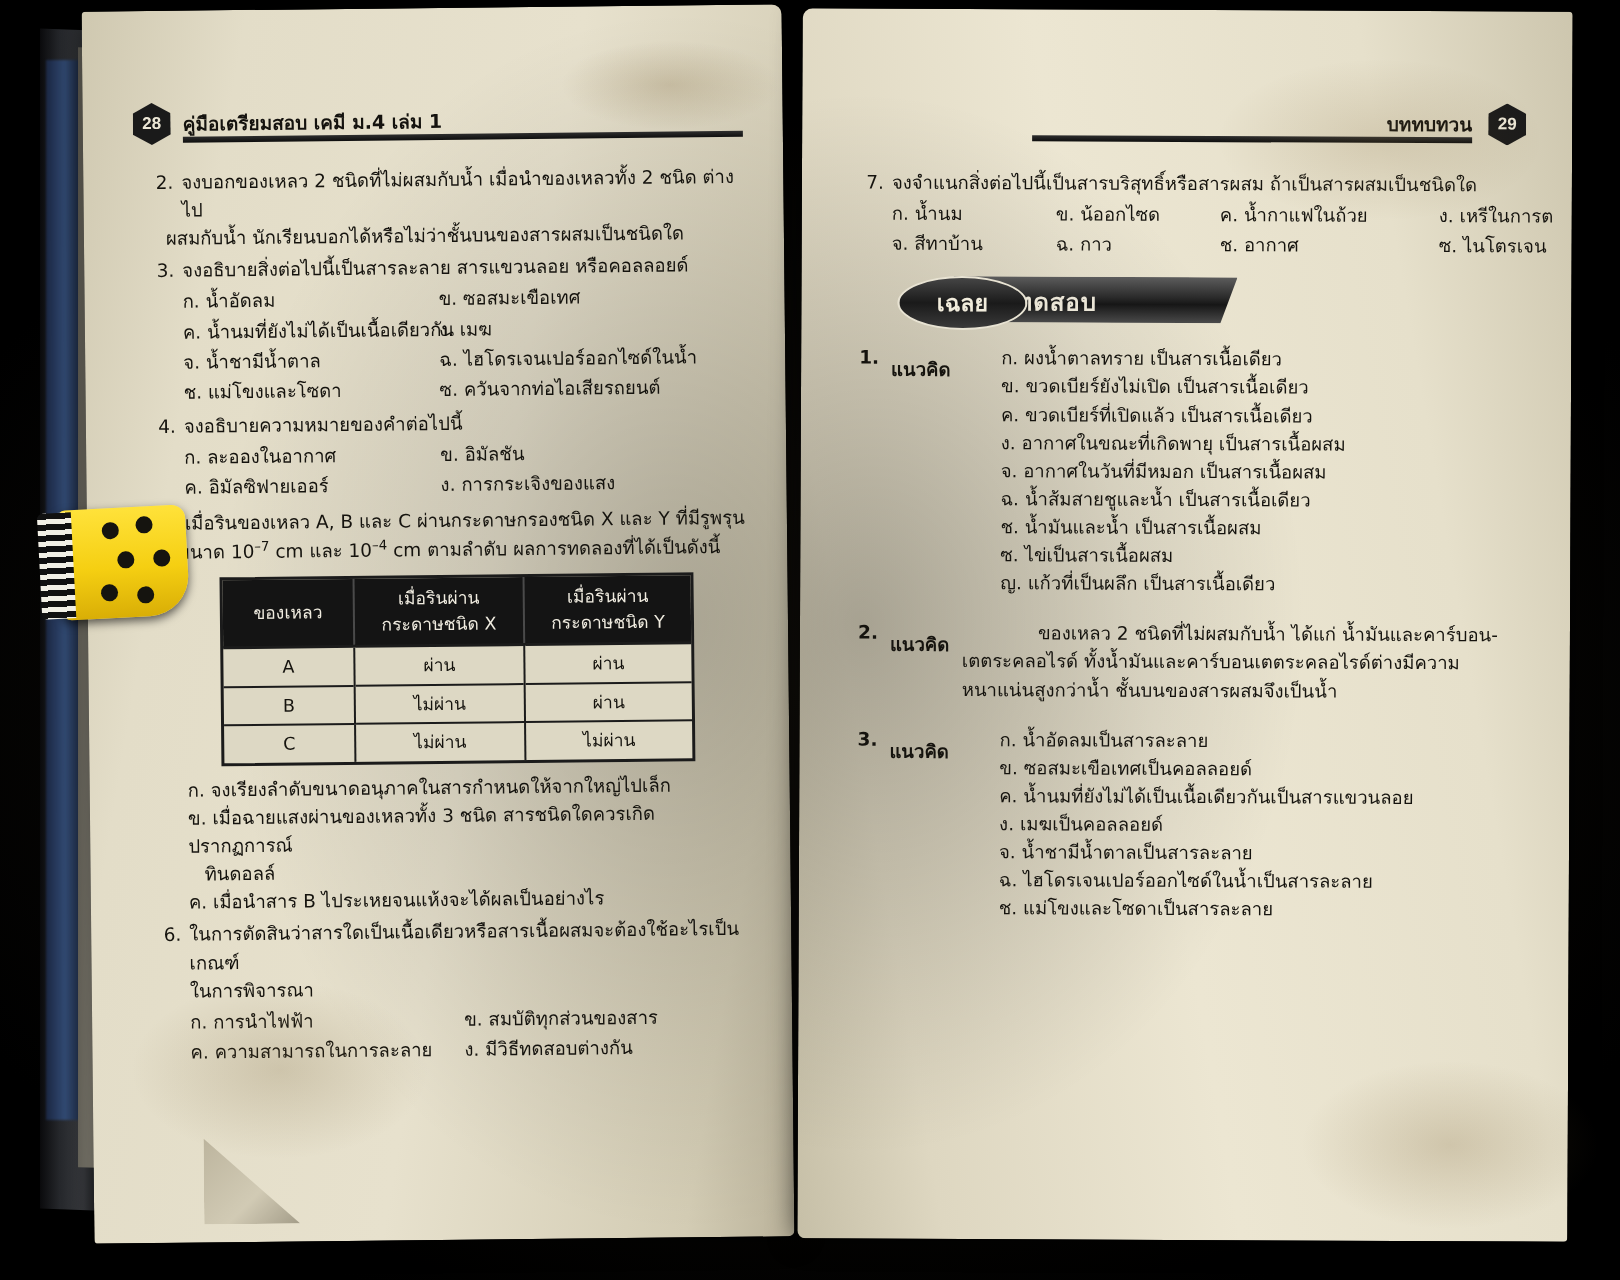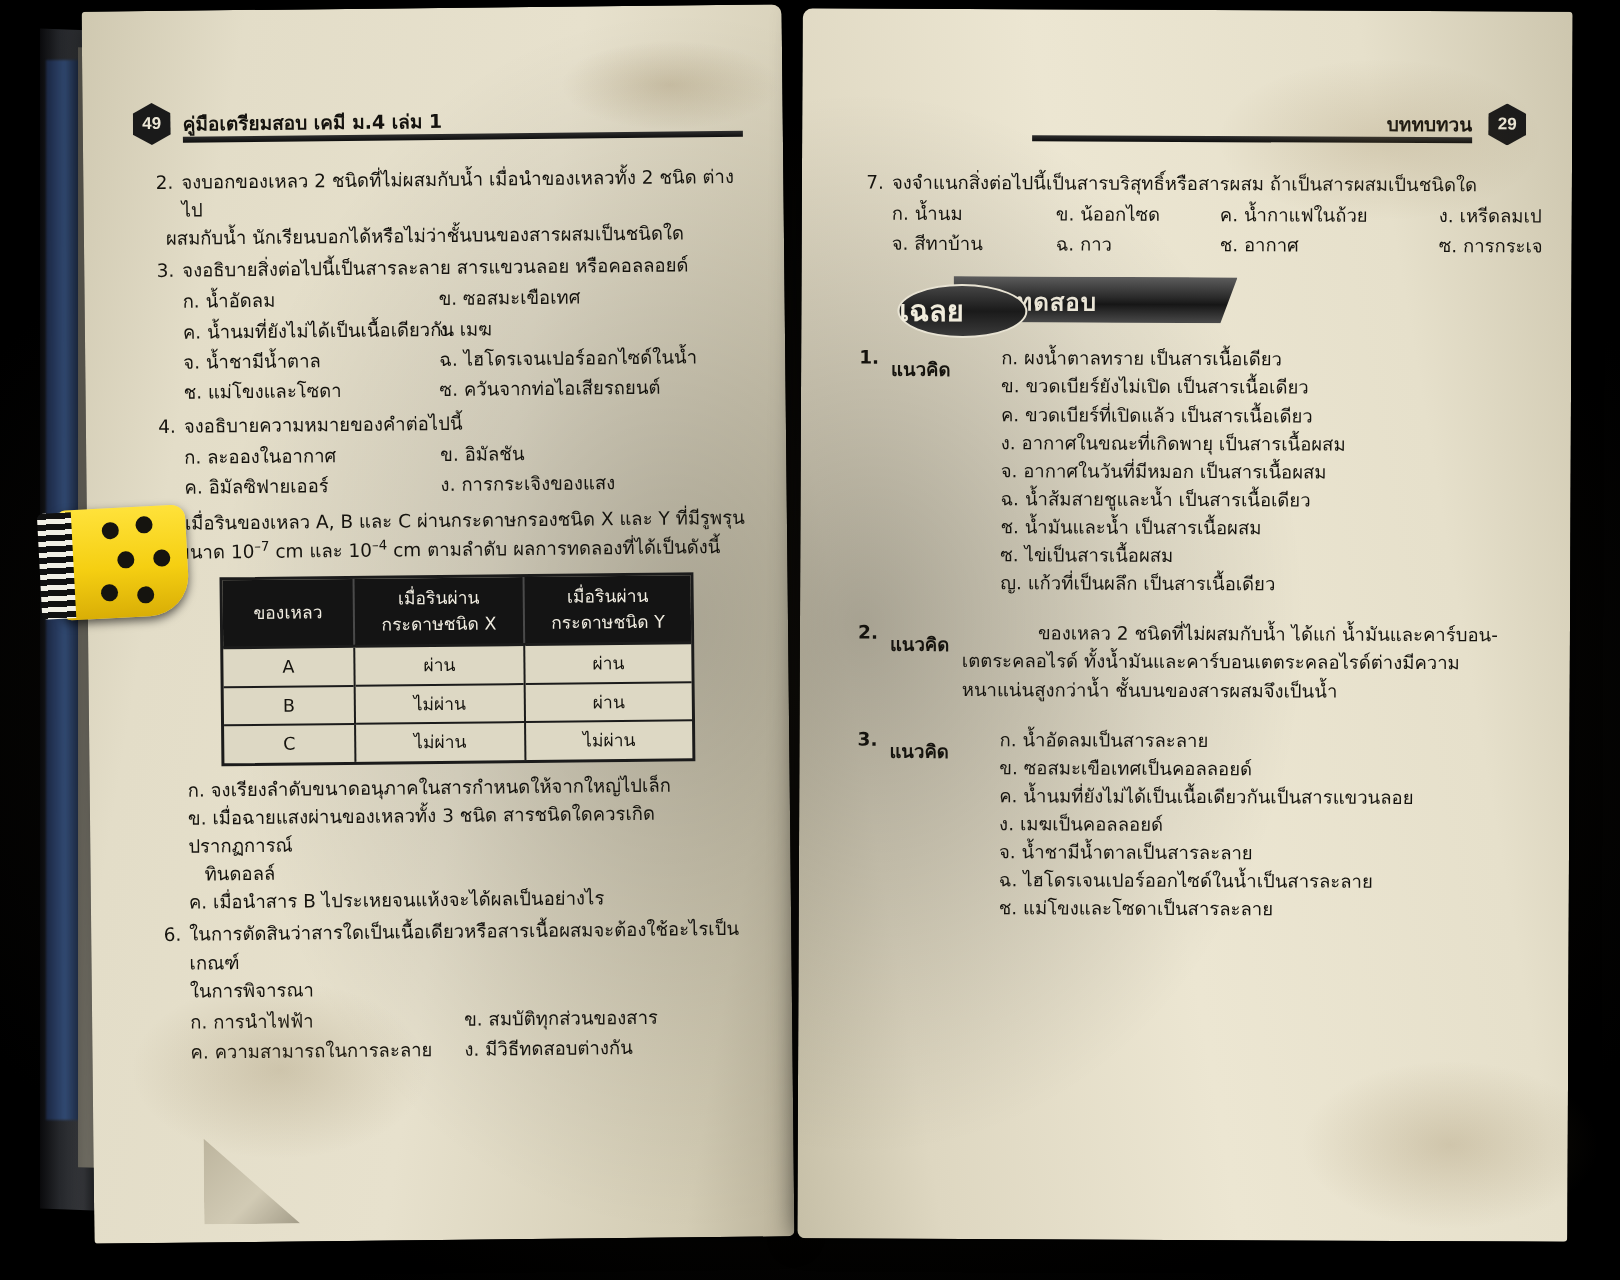--- a/index.html
+++ b/index.html
@@ -244,31 +244,31 @@
     left: 70px;
     top: 12px;
     font-size: 24px;
     font-weight: bold;
     color: #eae5d6;
     letter-spacing: 1px;
   }
   .banner-oval {
     position: absolute;
     left: 0;
-    top: 12px;
+    top: 4px;
     width: 126px;
     height: 50px;
     border-radius: 50%;
     background: linear-gradient(180deg, #454545 0%, #1a1a1a 50%, #3a3a3a 100%);
     border: 2px solid #e8e3d3;
     display: flex;
     align-items: center;
-    justify-content: flex-start;
+    justify-content: center;
     color: #f1ecdc;
-    font-size: 29px;
+    font-size: 23px;
     font-weight: bold;
   }
 
   
   .ans {
     position: relative;
     margin-bottom: 22px;
   }
   .ans-num {
     position: absolute;
@@ -359,21 +359,21 @@
 
     <div class="cover-stack"></div>
     <div class="cover-blue"></div>
     <div class="pages-edge"></div>
 
     <div class="page page-left">
       <div class="page-inner">
 
         <div class="hdr">
           <div class="hex" style="left:50px; top:0px;">
-            <span>49</span>
+            <span>28</span>
           </div>
           <div class="hdr-title" style="left:100px; top:6px;">คู่มือเตรียมสอบ เคมี ม.4 เล่ม 1</div>
           <div class="hdr-rule" style="left:100px; top:34px; width:560px; height:6px; background:linear-gradient(180deg,#2e2e2e,#0e0e0e);"></div>
         </div>
 
         <div class="content" style="left:60px; top:158px; width:600px;">
 
           <div class="q">
             <span class="q-num">2.</span>
             <div class="q-body">
@@ -489,25 +489,25 @@
 
         <div class="content" style="left:52px; top:160px; width:690px;">
 
           <div class="q">
             <span class="q-num">7.</span>
             <div class="q-body">จงจำแนกสิ่งต่อไปนี้เป็นสารบริสุทธิ์หรือสารผสม ถ้าเป็นสารผสมเป็นชนิดใด</div>
             <div class="opt-grid-3" style="margin-top:3px;">
               <div class="opt">ก. น้ำนม</div>
               <div class="opt">ข. น้ออกไซด</div>
               <div class="opt">ค. น้ำกาแฟในถ้วย</div>
-              <div class="opt">ง. เหรีดลมเป</div>
+              <div class="opt">ง. เหรีในการต</div>
               <div class="opt">จ. สีทาบ้าน</div>
               <div class="opt">ฉ. กาว</div>
               <div class="opt">ช. อากาศ</div>
-              <div class="opt">ซ. การกระเจ</div>
+              <div class="opt">ซ. ไนโตรเจน</div>
             </div>
           </div>
 
           <div class="banner">
             <div class="banner-bar"></div>
             <div class="banner-bar-text">แบบทดสอบ</div>
             <div class="banner-oval">
               <span>เฉลย</span>
             </div>
           </div>

